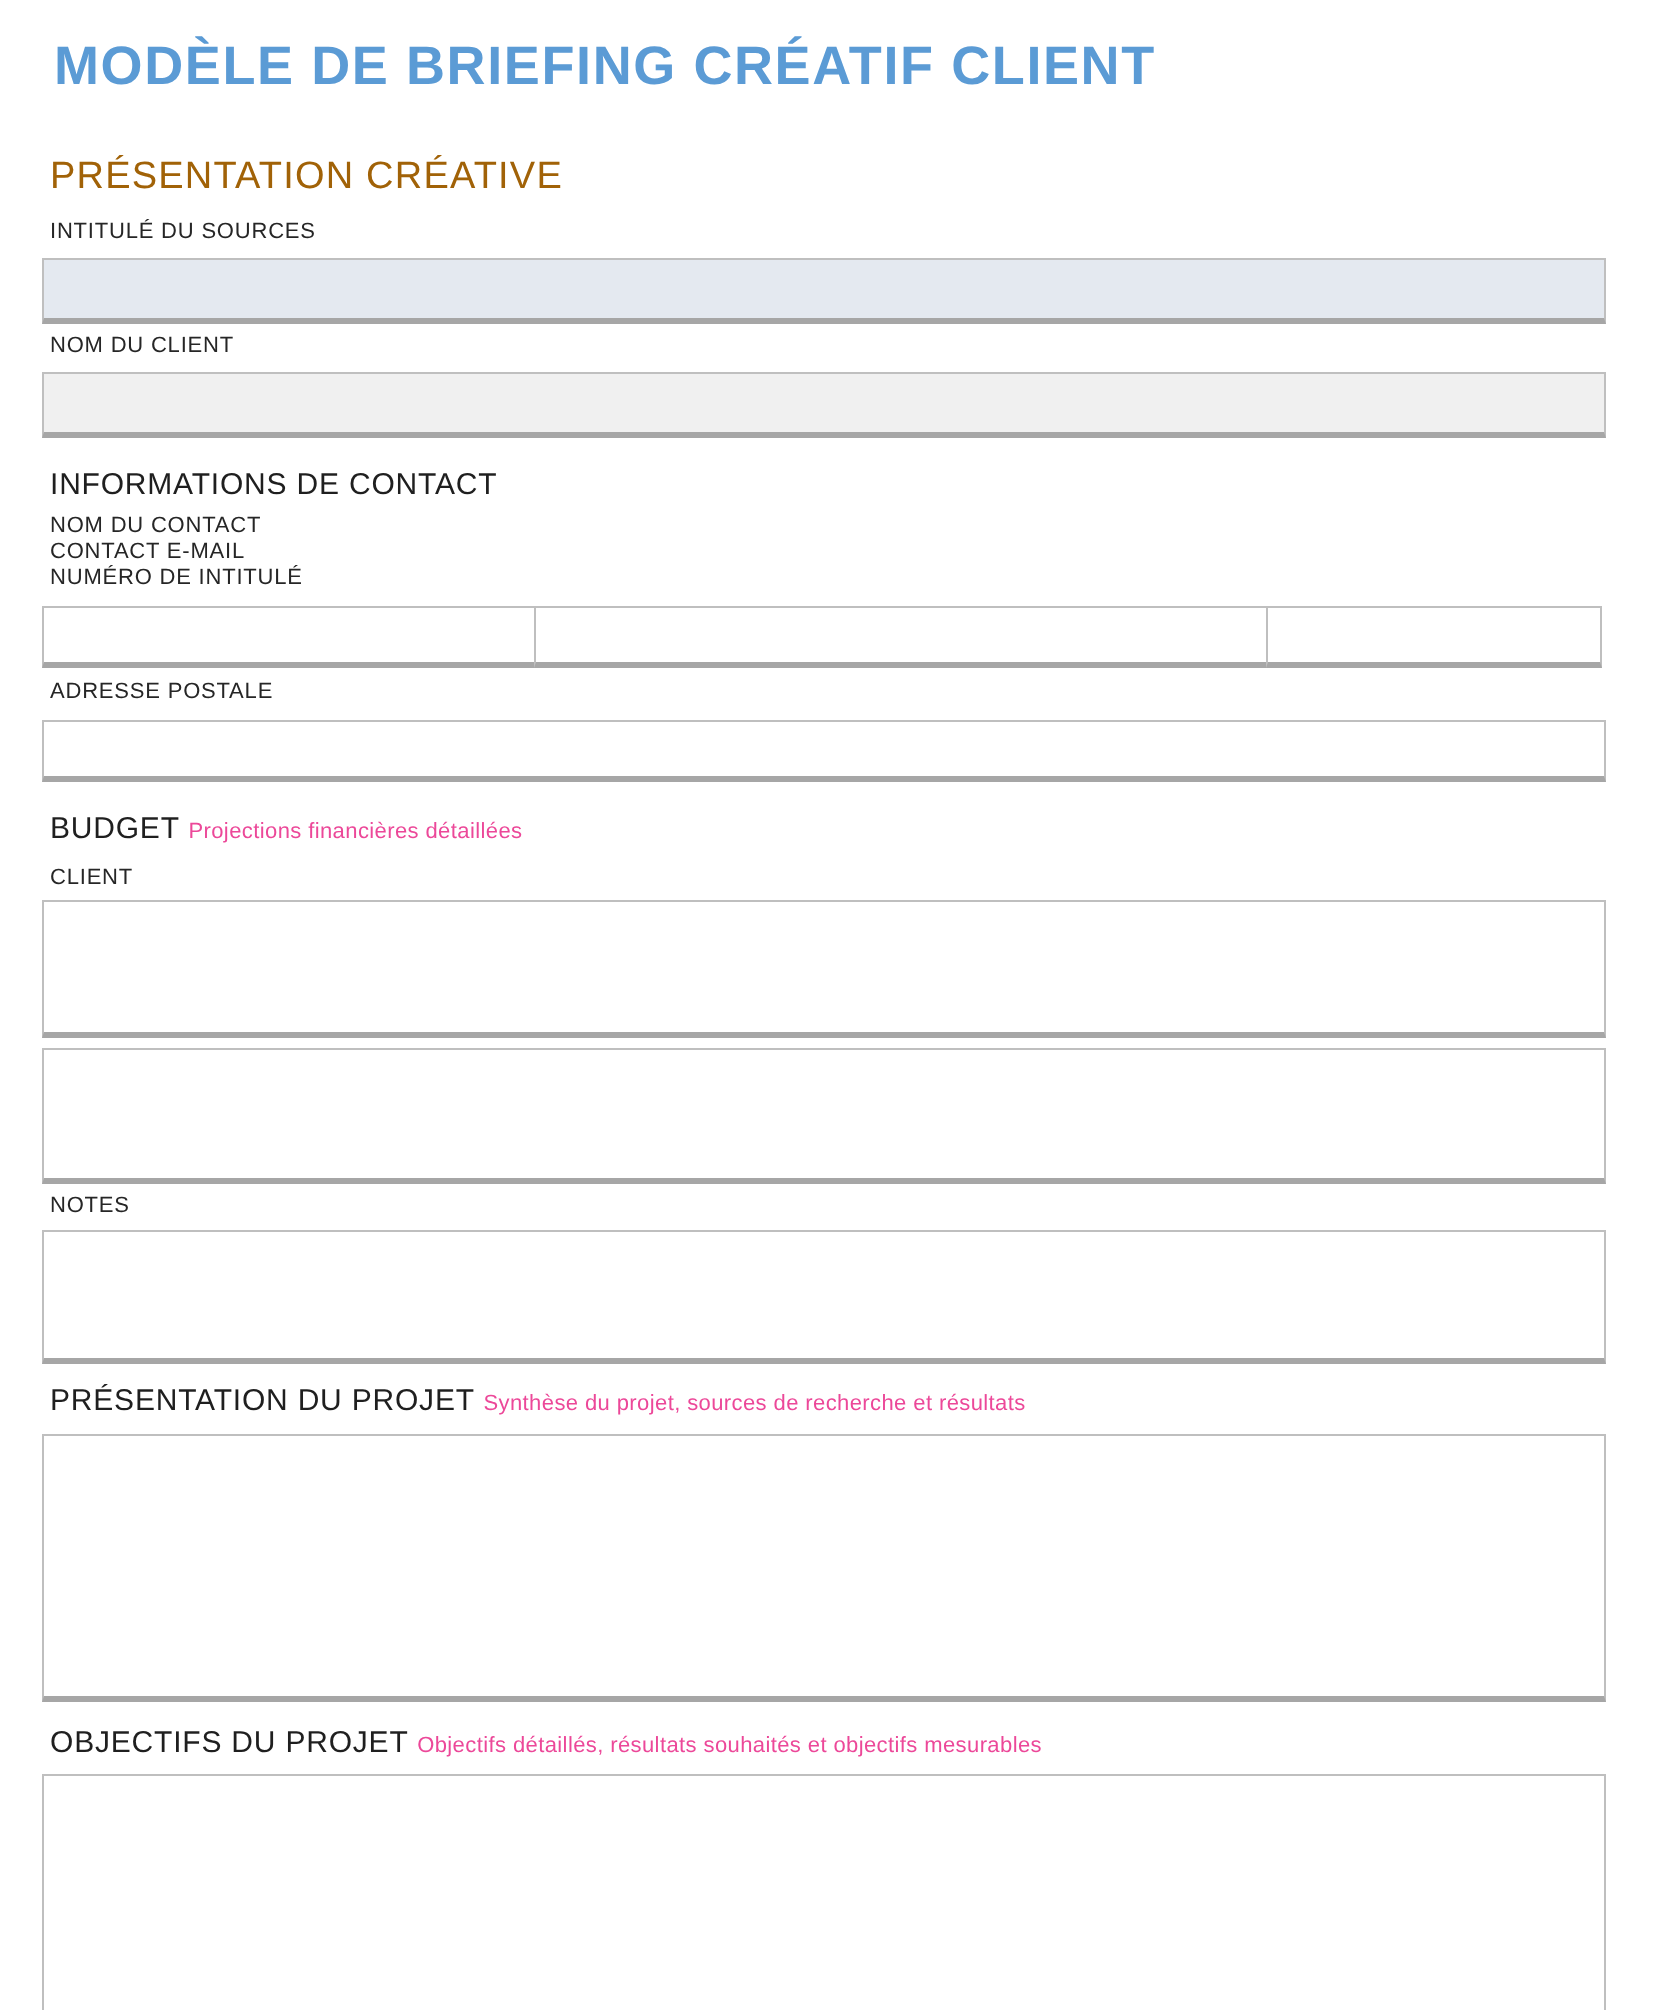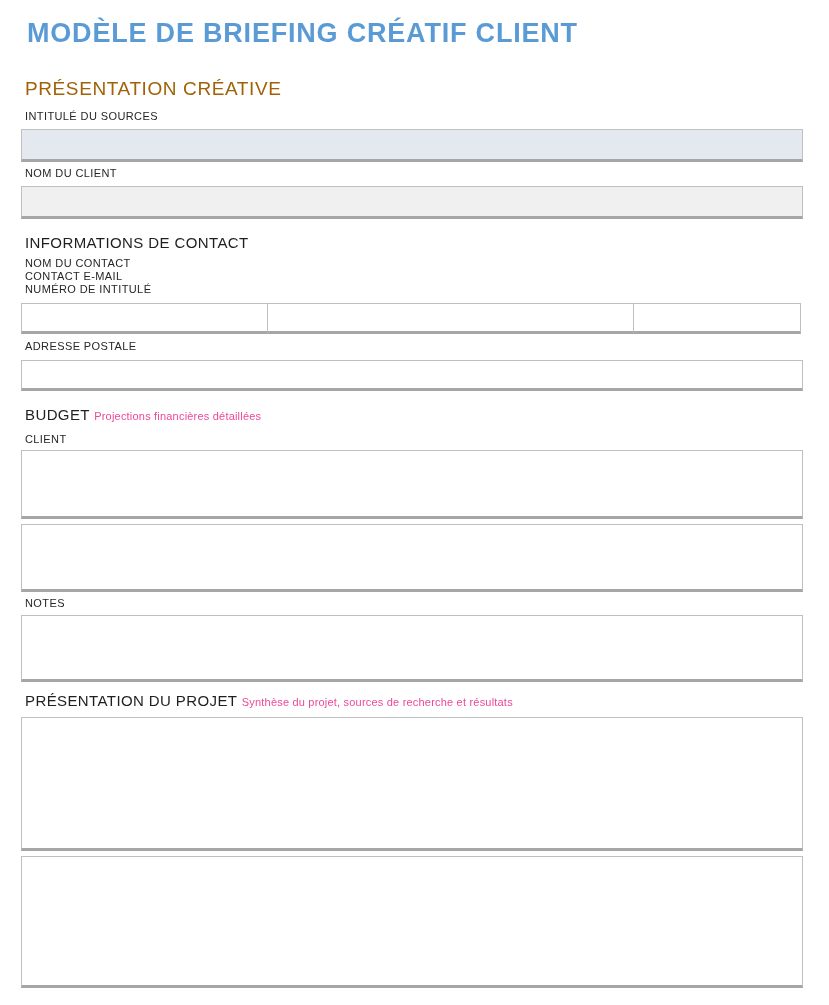--- a/index.html
+++ b/index.html
@@ -161,16 +161,17 @@
     <textarea class="fld ta-small" style=""></textarea>
 
     <textarea class="fld ta-small2" style=""></textarea>
 
     <div class="field-label">NOTES</div>
     <textarea class="fld ta-small3" style=""></textarea>
 
     <h3 class="heading mt-overview"><span>PRÉSENTATION DU PROJET</span> <span class="sub">Synthèse du projet, sources de recherche et résultats</span></h3>
     <textarea class="fld ta-large" style=""></textarea>
 
+    <h3 class="heading mt-goals"><span>OBJECTIFS DU PROJET</span> <span class="sub">Objectifs détaillés, résultats souhaités et objectifs mesurables</span></h3>
     <textarea class="fld ta-large2" style=""></textarea>
 
   </div>
 </div>
 
 </body></html>

